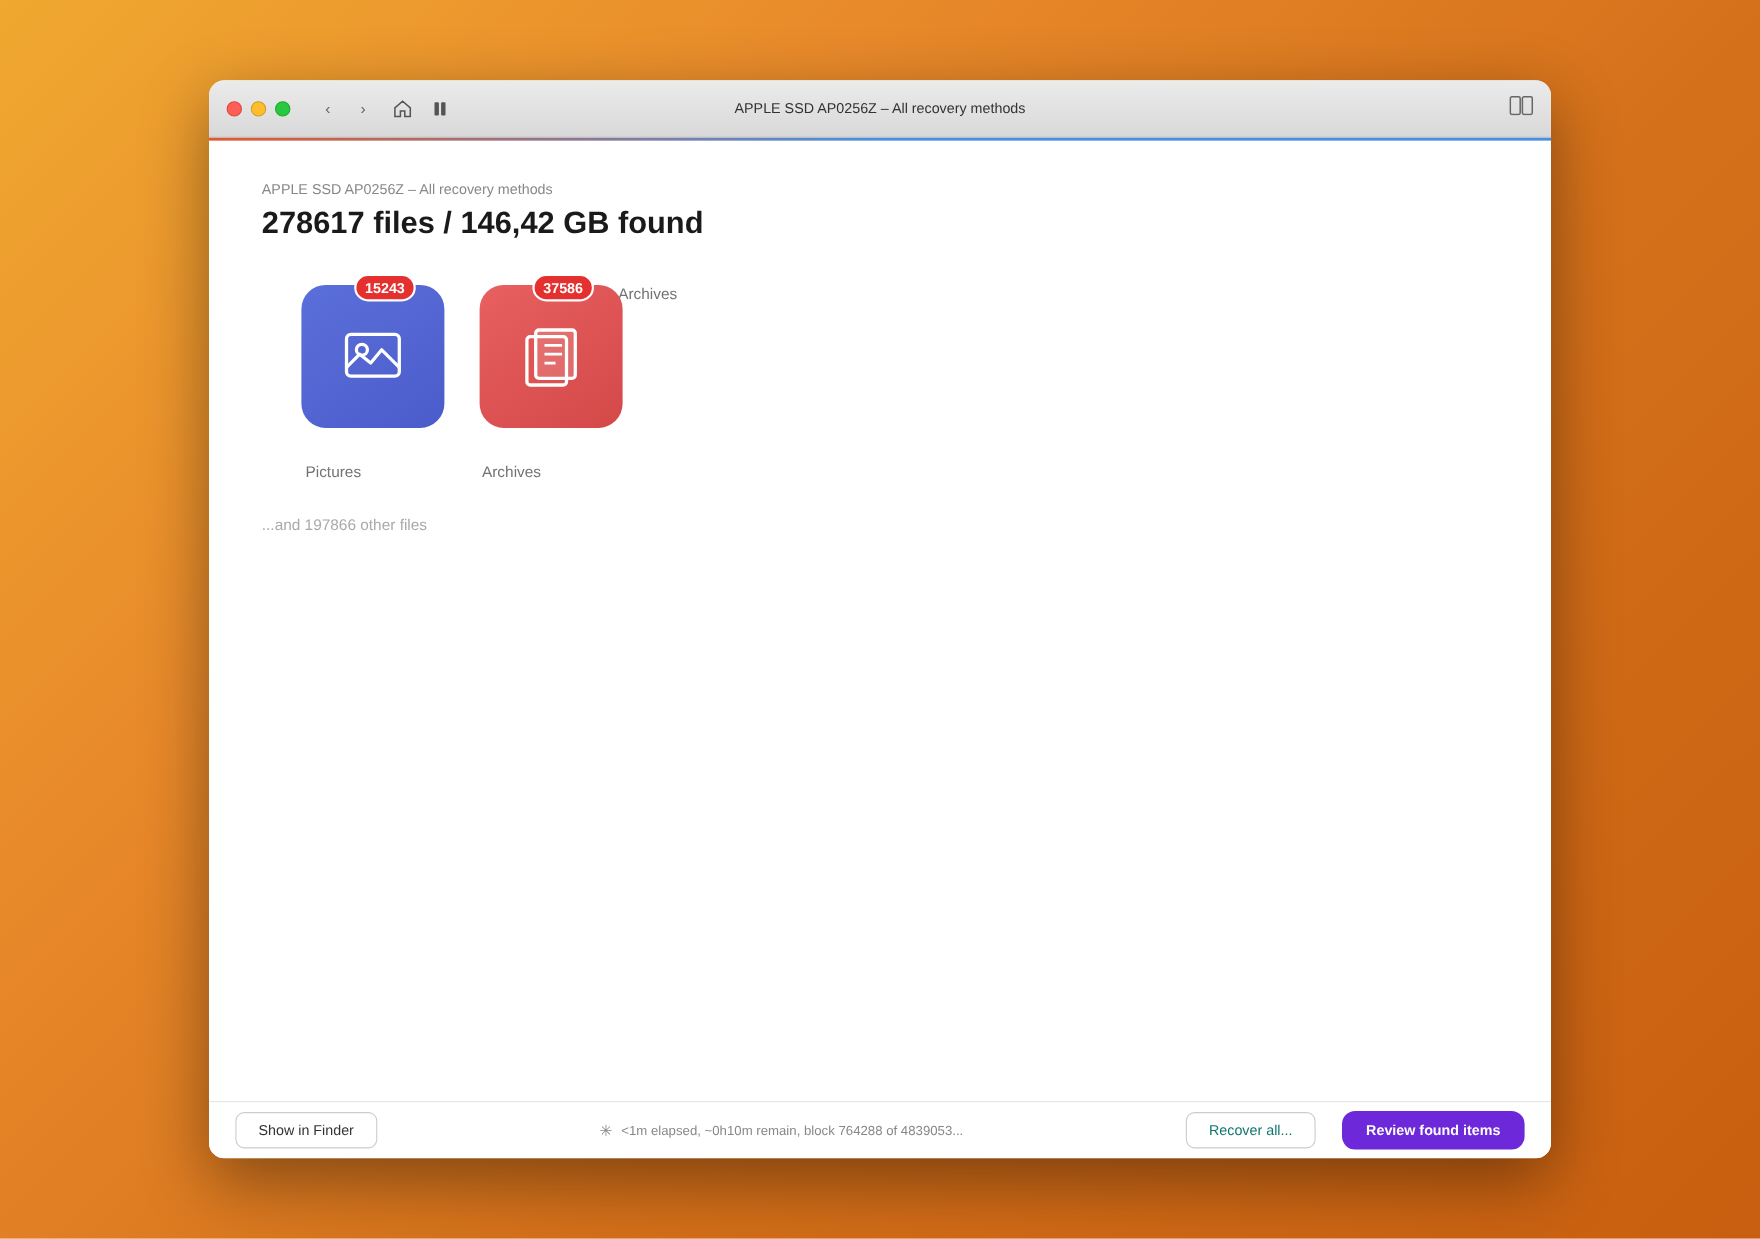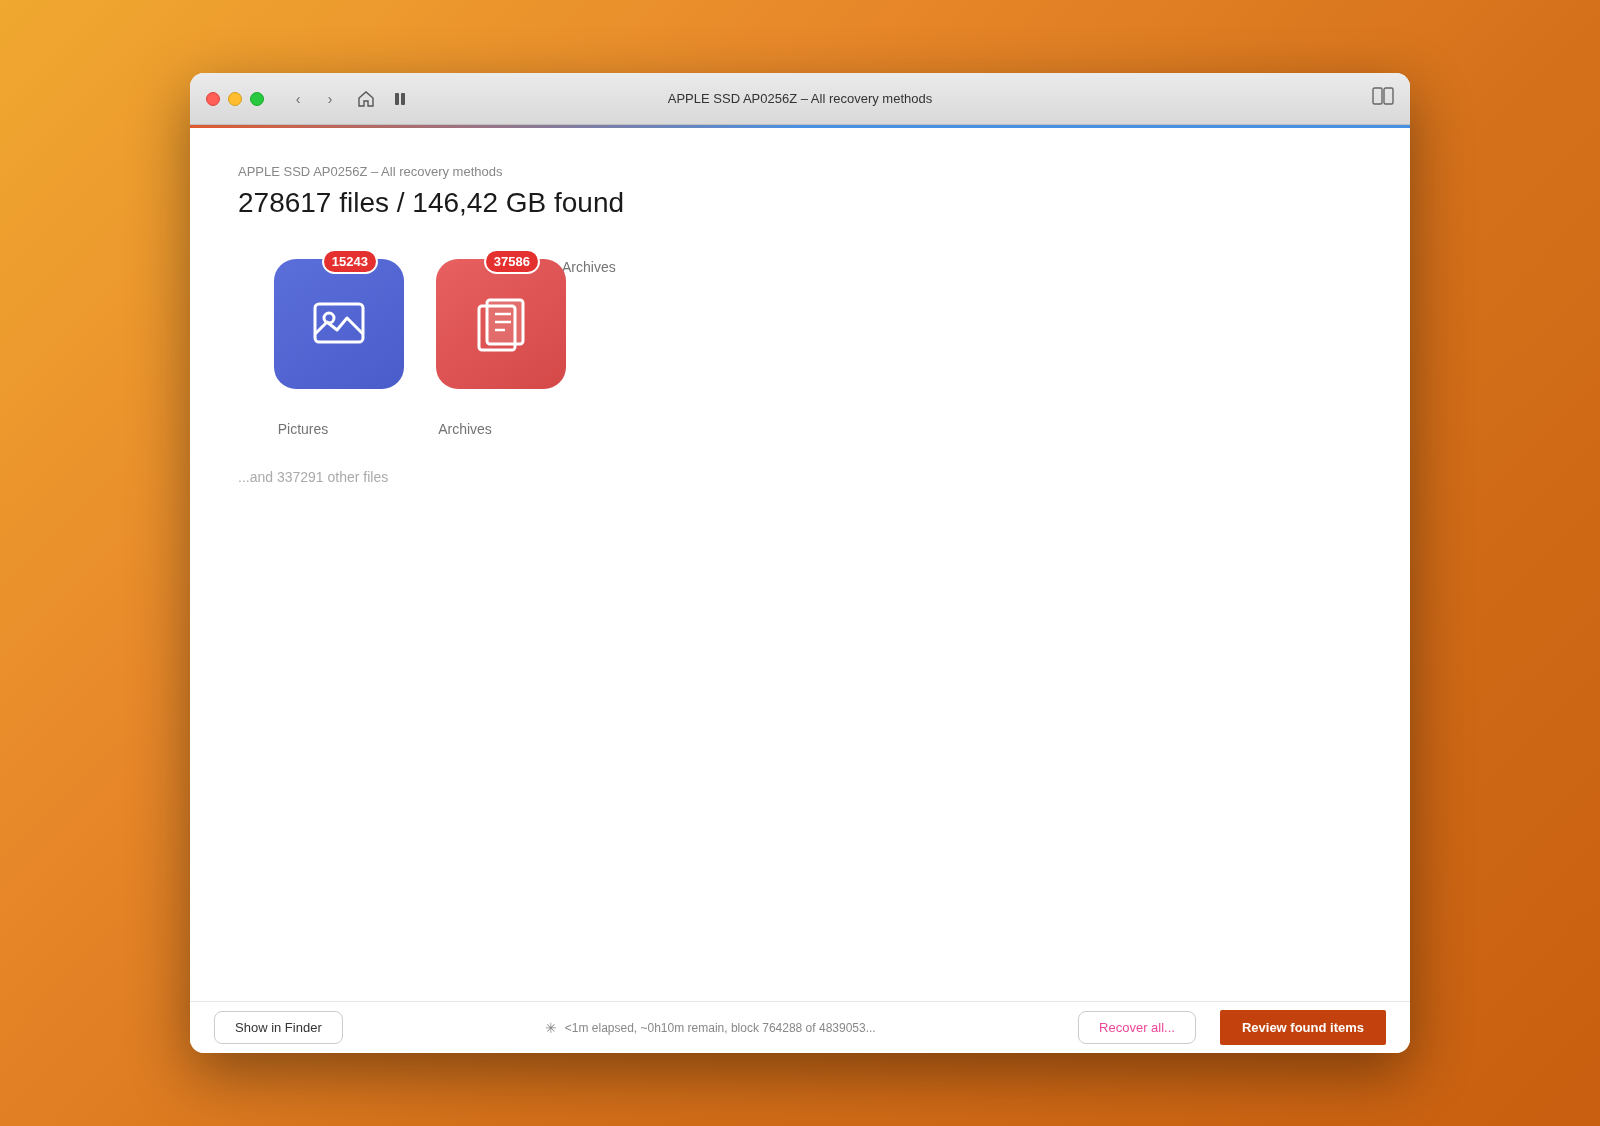--- a/index.html
+++ b/index.html
@@ -142,21 +142,21 @@
     }
 
     .breadcrumb {
       font-size: 13px;
       color: #888;
       margin-bottom: 8px;
     }
 
     .main-title {
       font-size: 28px;
-      font-weight: 400;
+      font-weight: 700;
       color: #1a1a1a;
       margin-bottom: 40px;
     }
 
     
     .file-types {
       display: flex;
       gap: 32px;
       align-items: flex-start;
       margin-bottom: 32px;
@@ -280,29 +280,29 @@
       from { transform: rotate(0deg); }
       to { transform: rotate(360deg); }
     }
 
     .recover-all-btn {
       background: white;
       border: 1px solid #ccc;
       border-radius: 8px;
       padding: 8px 20px;
       font-size: 13px;
-      color: #ec4899;
+      color: #0f766e;
       cursor: pointer;
       white-space: nowrap;
     }
 
     .review-btn {
-      background: #c2410c;
+      background: #6d28d9;
       border: none;
-      border-radius: 2px;
+      border-radius: 12px;
       padding: 10px 22px;
       font-size: 13px;
       font-weight: 600;
       color: white;
       cursor: pointer;
       white-space: nowrap;
     }
 
     .spacer { flex: 1; }
   </style>
@@ -382,21 +382,21 @@
         </div>
         <span class="file-type-label">Archives</span>
       </div>
 
       <div class="file-type-item">
         <span class="file-type-label">Archives</span>
       </div>
 
     </div>
 
-    <div class="other-files">...and 337291 other files</div>
+    <div class="other-files">...and 197866 other files</div>
 
     <div class="spacer"></div>
   </div>
 
   <div class="bottombar">
     <button class="show-finder-btn">Show in Finder</button>
 
     <div class="status-text">
       <span class="spinner">✳</span>
       <span>&lt;1m elapsed, ~0h10m remain, block 764288 of 4839053...</span>

